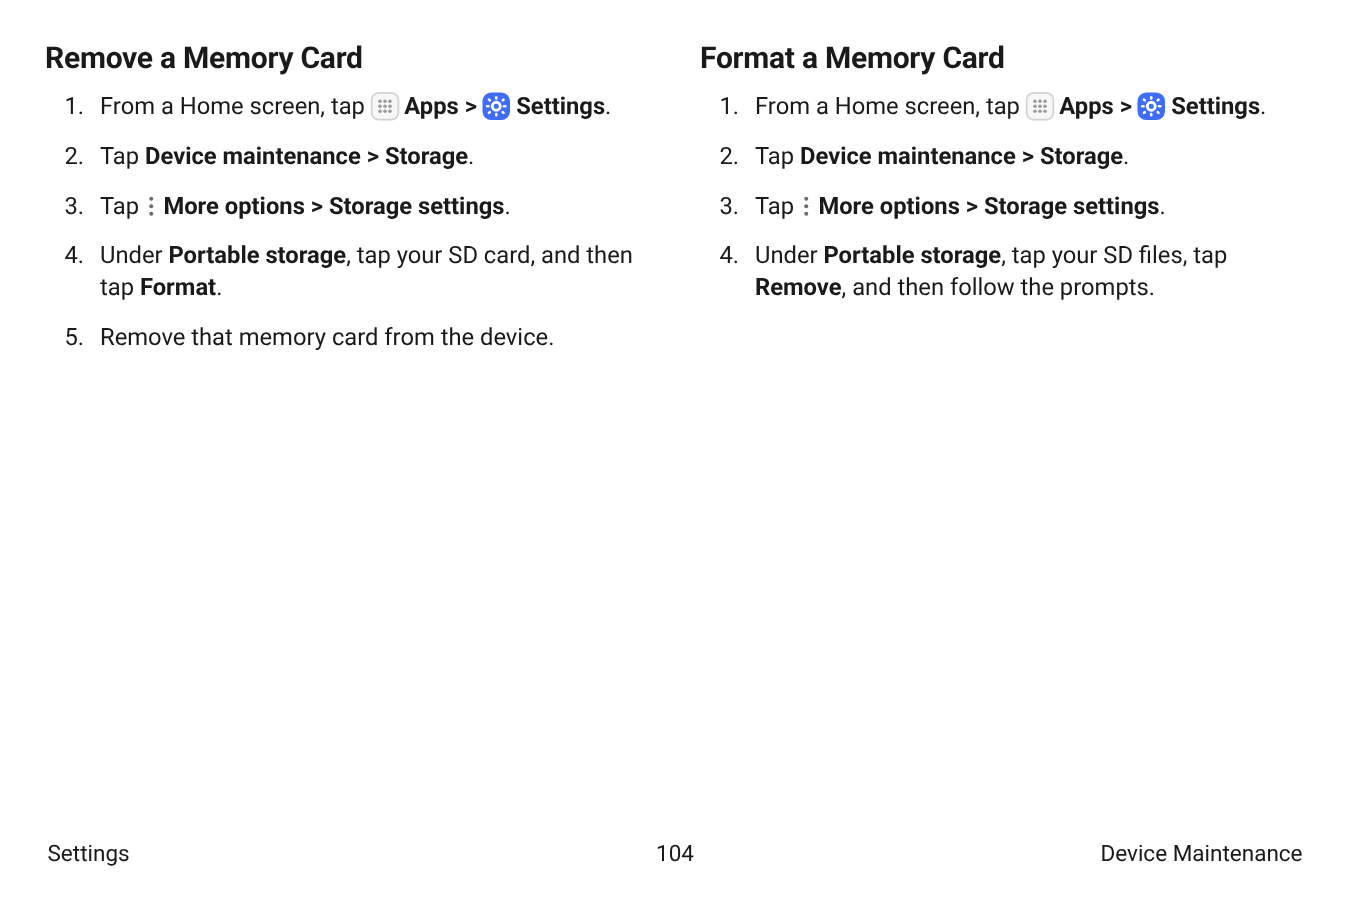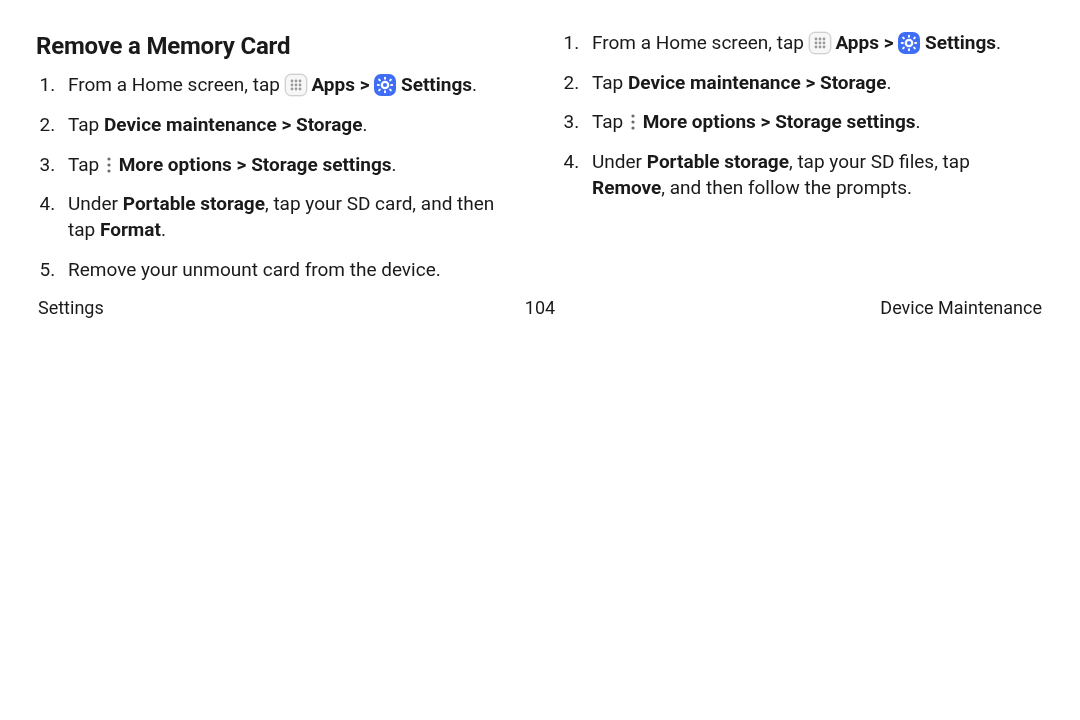--- a/index.html
+++ b/index.html
@@ -14,20 +14,21 @@
     line-height: 1.35;
     overflow: hidden;
   }
   .page {
     box-sizing: border-box;
     width: 1080px;
     height: 720px;
     padding: 30px 36px 20px 36px;
     display: flex;
     flex-direction: column;
+    justify-content: space-between;
   }
   .columns {
     display: flex;
     flex-direction: row;
     gap: 40px;
   }
   .col {
     flex: 1 1 0;
     min-width: 0;
   }
@@ -40,20 +41,21 @@
   p {
     margin: 0 0 18px 0;
   }
   ol {
     margin: 0;
     padding-left: 24px;
   }
   ol > li {
     padding-left: 8px;
     margin-bottom: 14px;
+    margin-left: 12px;
   }
   .b { font-weight: 700; }
   .icon {
     display: inline-flex;
     align-items: center;
     justify-content: center;
     vertical-align: middle;
     position: relative;
     top: -1px;
   }
@@ -153,26 +155,27 @@
                   <circle cx="5" cy="16" r="1.6"></circle>
                 </g>
               </svg>
           </span>
           <span class="b"> More options</span><span class="b"> &gt; </span><span class="b">Storage settings</span><span>.</span>
         </li>
         <li>
           <span>Under </span><span class="b">Portable storage</span><span>, tap your SD card, and then tap </span><span class="b">Format</span><span>.</span>
         </li>
         <li>
-          <span>Remove your unmount card from the device.</span>
+          <span>Remove that memory card from the device.</span>
         </li>
       </ol>
     </div>
 
     <div class="col">
+      <h2>Format a Memory Card</h2>
       <ol>
         <li>
           <span>From a Home screen, tap </span>
           <span class="icon apps-icon">
             <svg width="20" height="20" viewBox="0 0 20 20">
                 <g fill="#9a9a9a">
                   <circle cx="6" cy="6" r="1.4"></circle>
                   <circle cx="10" cy="6" r="1.4"></circle>
                   <circle cx="14" cy="6" r="1.4"></circle>
                   <circle cx="6" cy="10" r="1.4"></circle>

